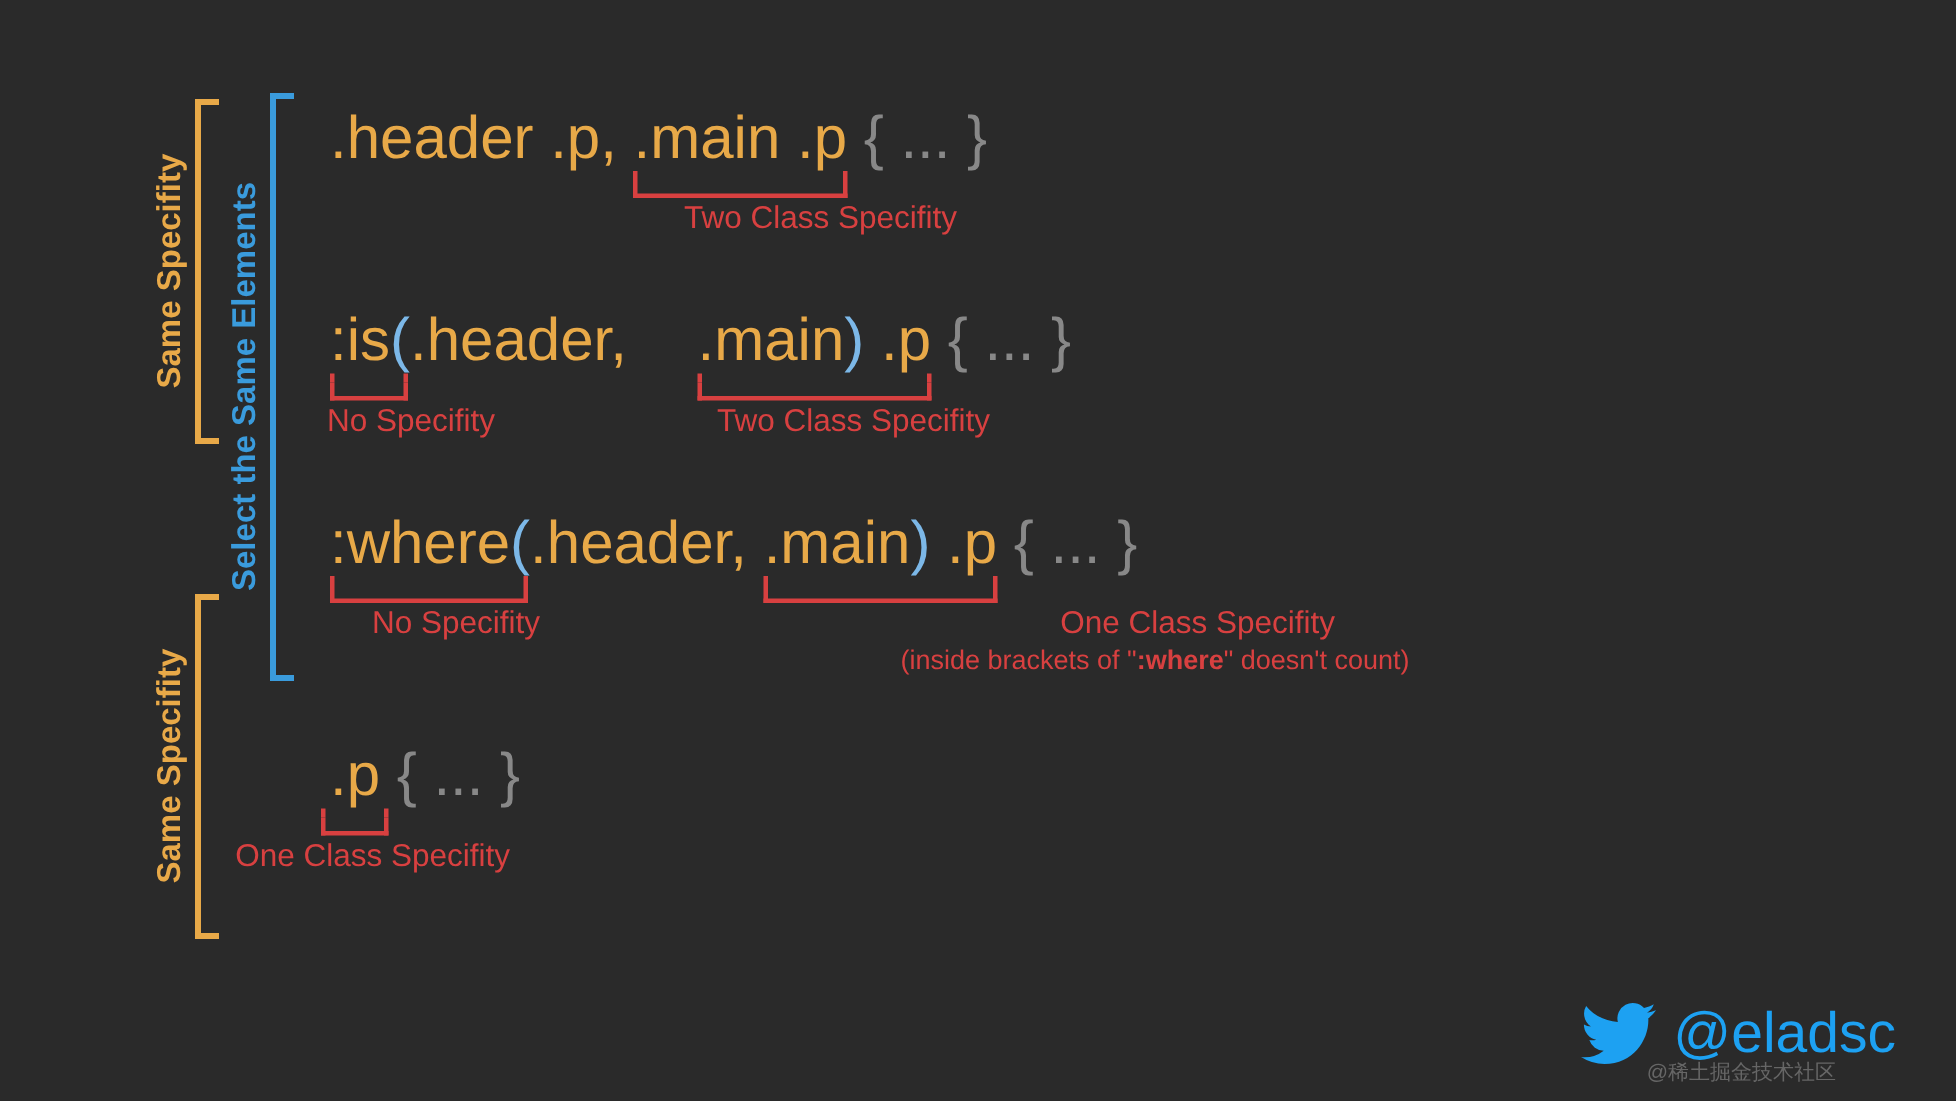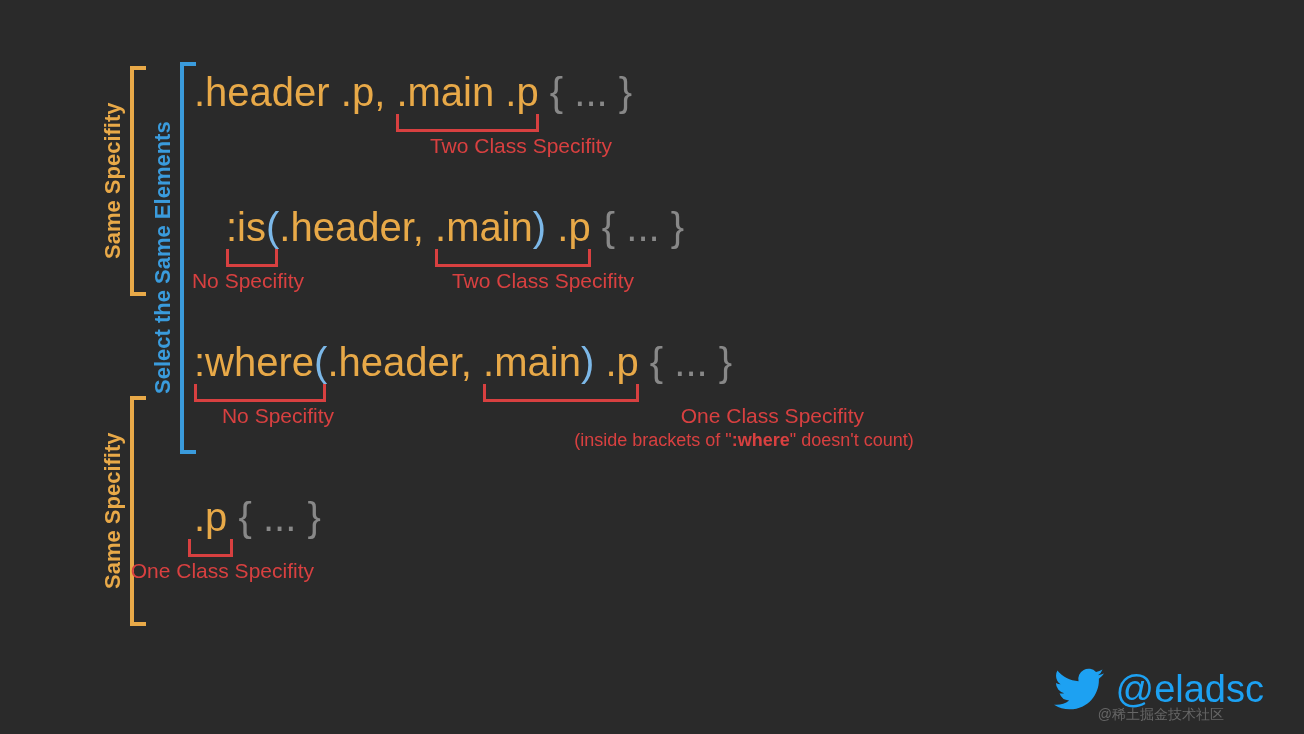--- a/index.html
+++ b/index.html
@@ -6,21 +6,21 @@
   body {
     background: #2a2a2a;
     width: 1304px;
     height: 734px;
     font-family: 'Segoe UI', Arial, sans-serif;
     position: relative;
     overflow: hidden;
   }
   .content {
     position: absolute;
-    left: 194px;
+    left: 220px;
     top: 70px;
   }
   .code-line {
     font-size: 40px;
     font-weight: 400;
     white-space: nowrap;
     position: relative;
   }
   .c-orange { color: #e8a948; }
   .c-gray { color: #888; }
@@ -110,25 +110,25 @@
     <span class="c-orange">.header .p</span><span class="c-orange">,</span>
     <span style="position:relative; display:inline-block;">
       <span class="c-orange">.main .p</span>
       <span class="underbrace" style="left:0; right:0; top:50px;"></span>
     </span>
     <span class="c-gray">{ ... }</span>
     <div class="annotation" style="left:218px; top:64px; width:200px;">Two Class Specifity</div>
   </div>
 
   <div class="code-line" style="margin-bottom: 90px;">
-    <span style="position:relative; display:inline-block;margin-left:32px;">
+    <span style="position:relative; display:inline-block;">
       <span class="c-orange">:is</span>
       <span class="underbrace" style="left:0; right:-12px; top:50px;"></span>
     </span><span class="c-blue">(</span><span class="c-orange">.header</span><span class="c-orange">,</span>
-    <span style="position:relative; display:inline-block;">
+    <span style="position:relative; display:inline-block;margin-left:36px;">
       <span class="c-orange">.main</span><span class="c-blue">)</span>
       <span class="c-orange">.p</span>
       <span class="underbrace" style="left:0; right:0; top:50px;"></span>
     </span>
     <span class="c-gray">{ ... }</span>
     <div class="annotation" style="left:-30px; top:64px; width:140px;">No Specifity</div>
     <div class="annotation" style="left:240px; top:64px; width:200px;">Two Class Specifity</div>
   </div>
 
   <div class="code-line" style="margin-bottom: 110px;">

